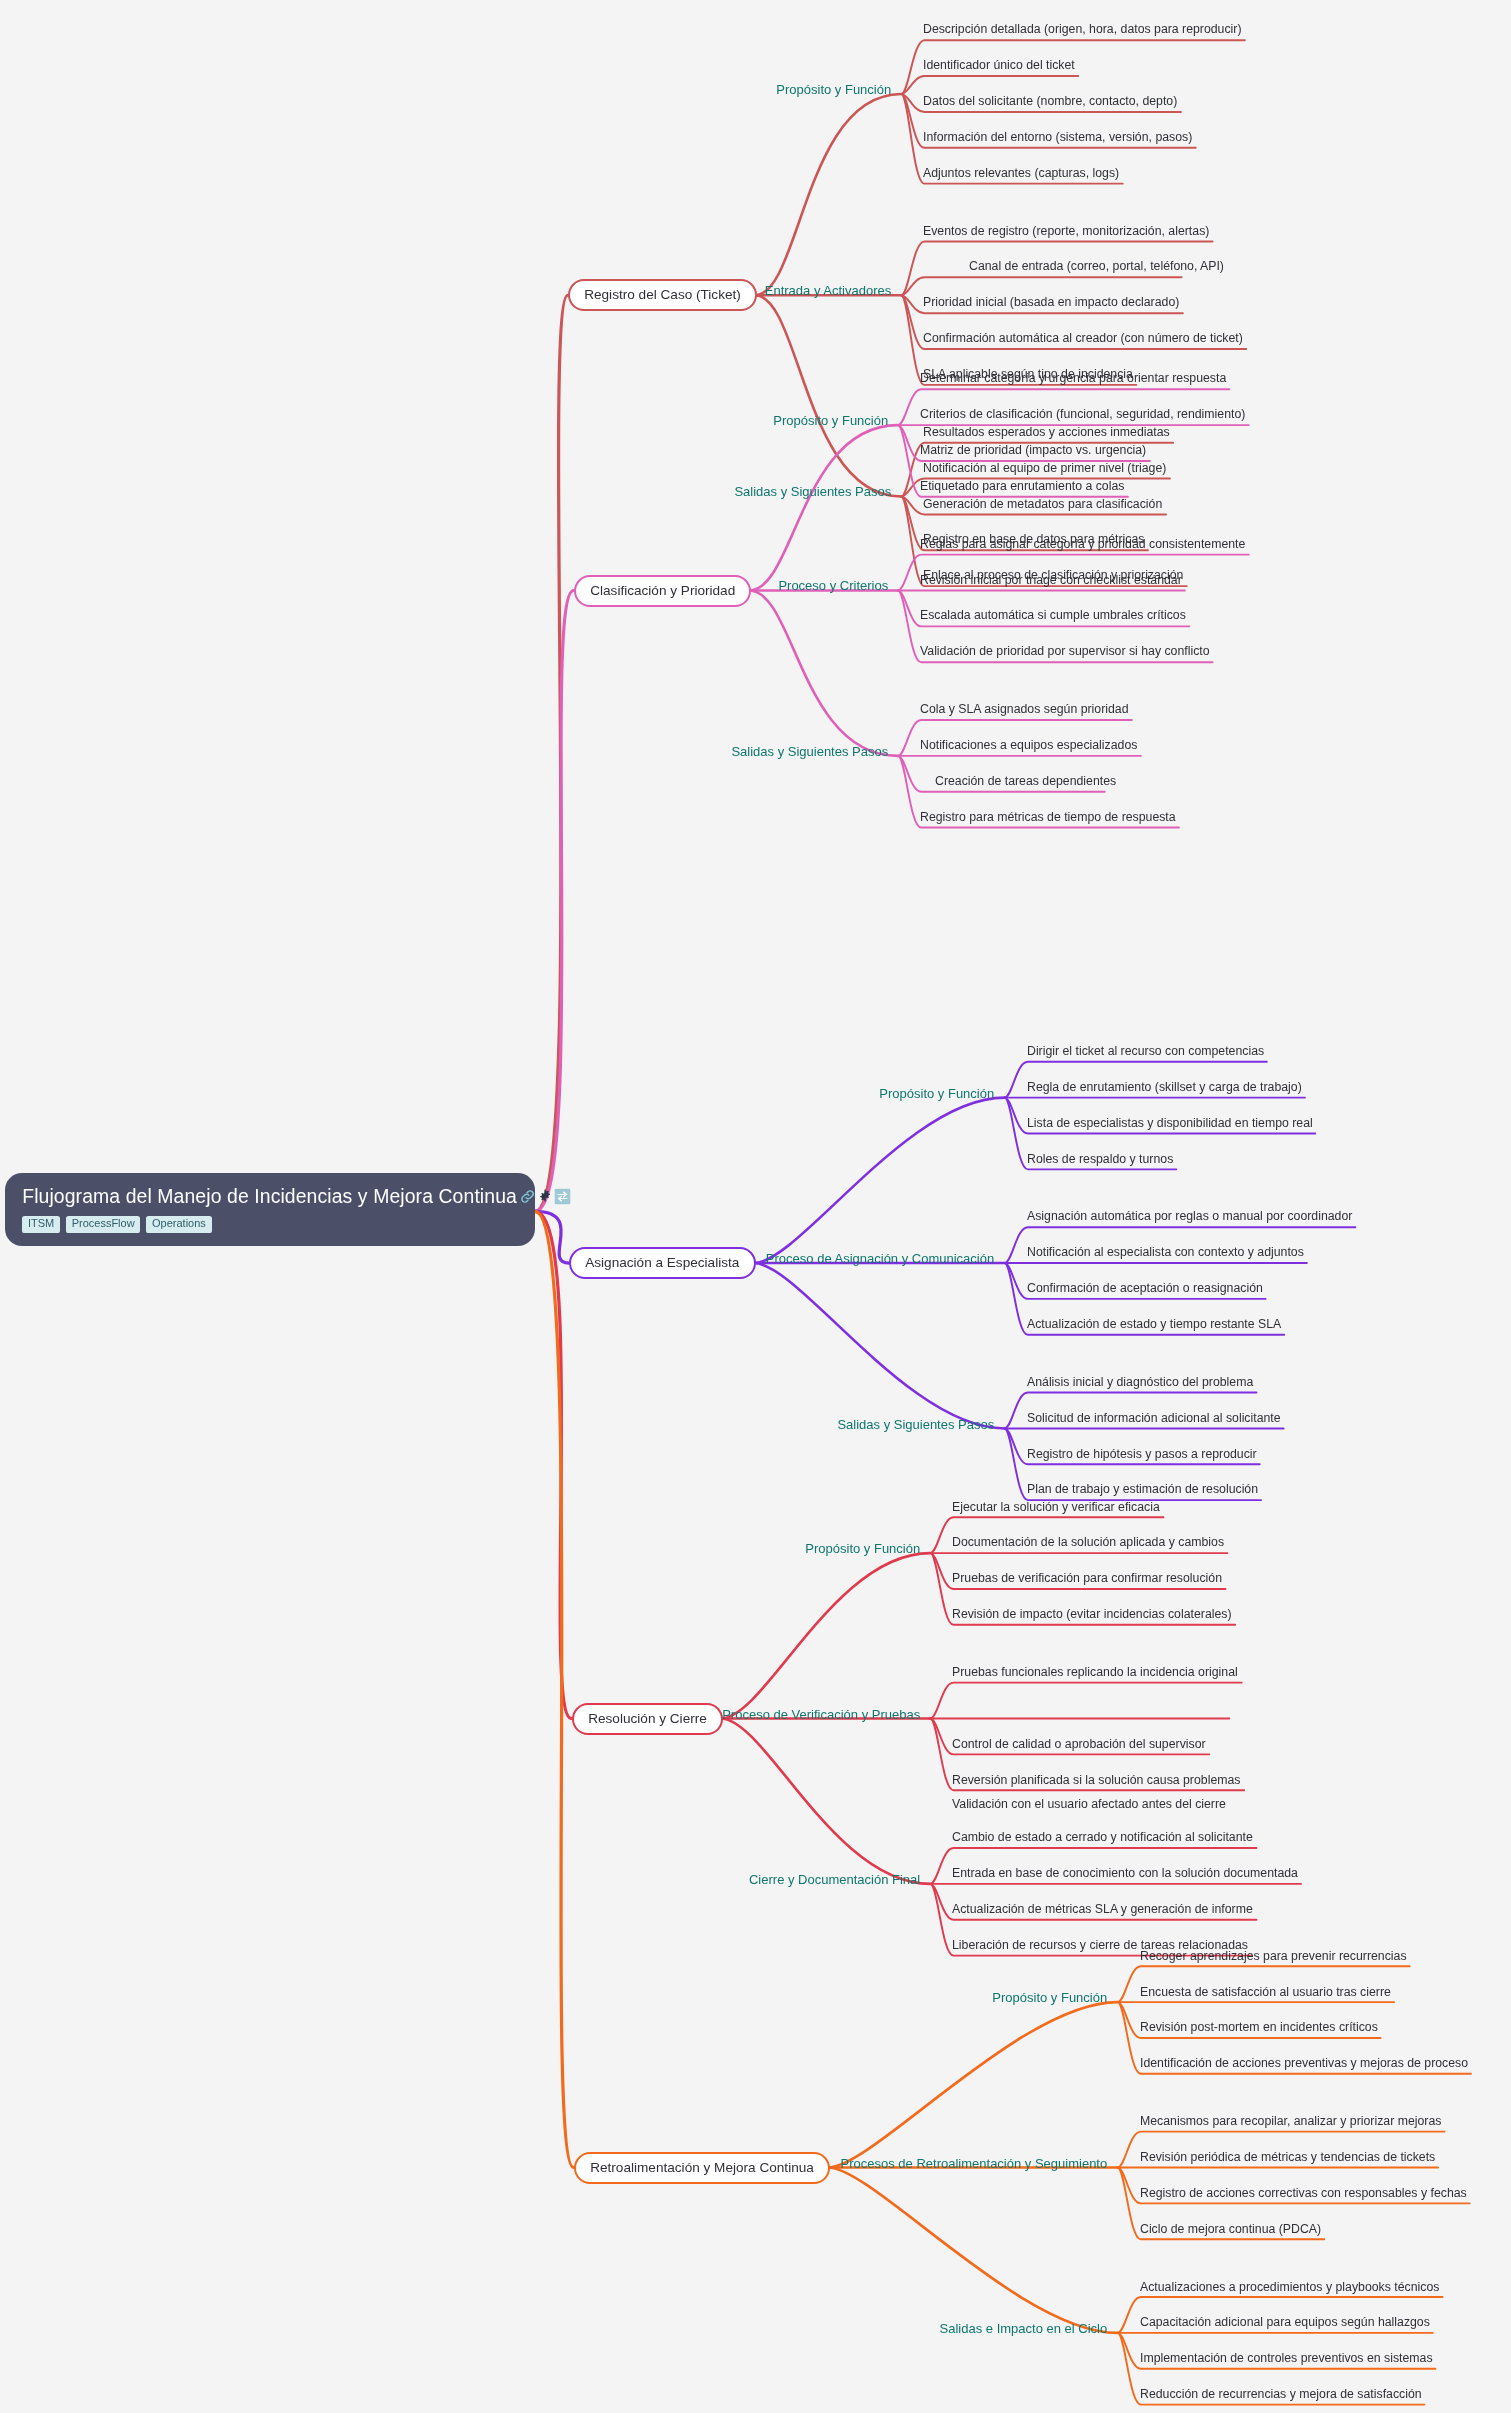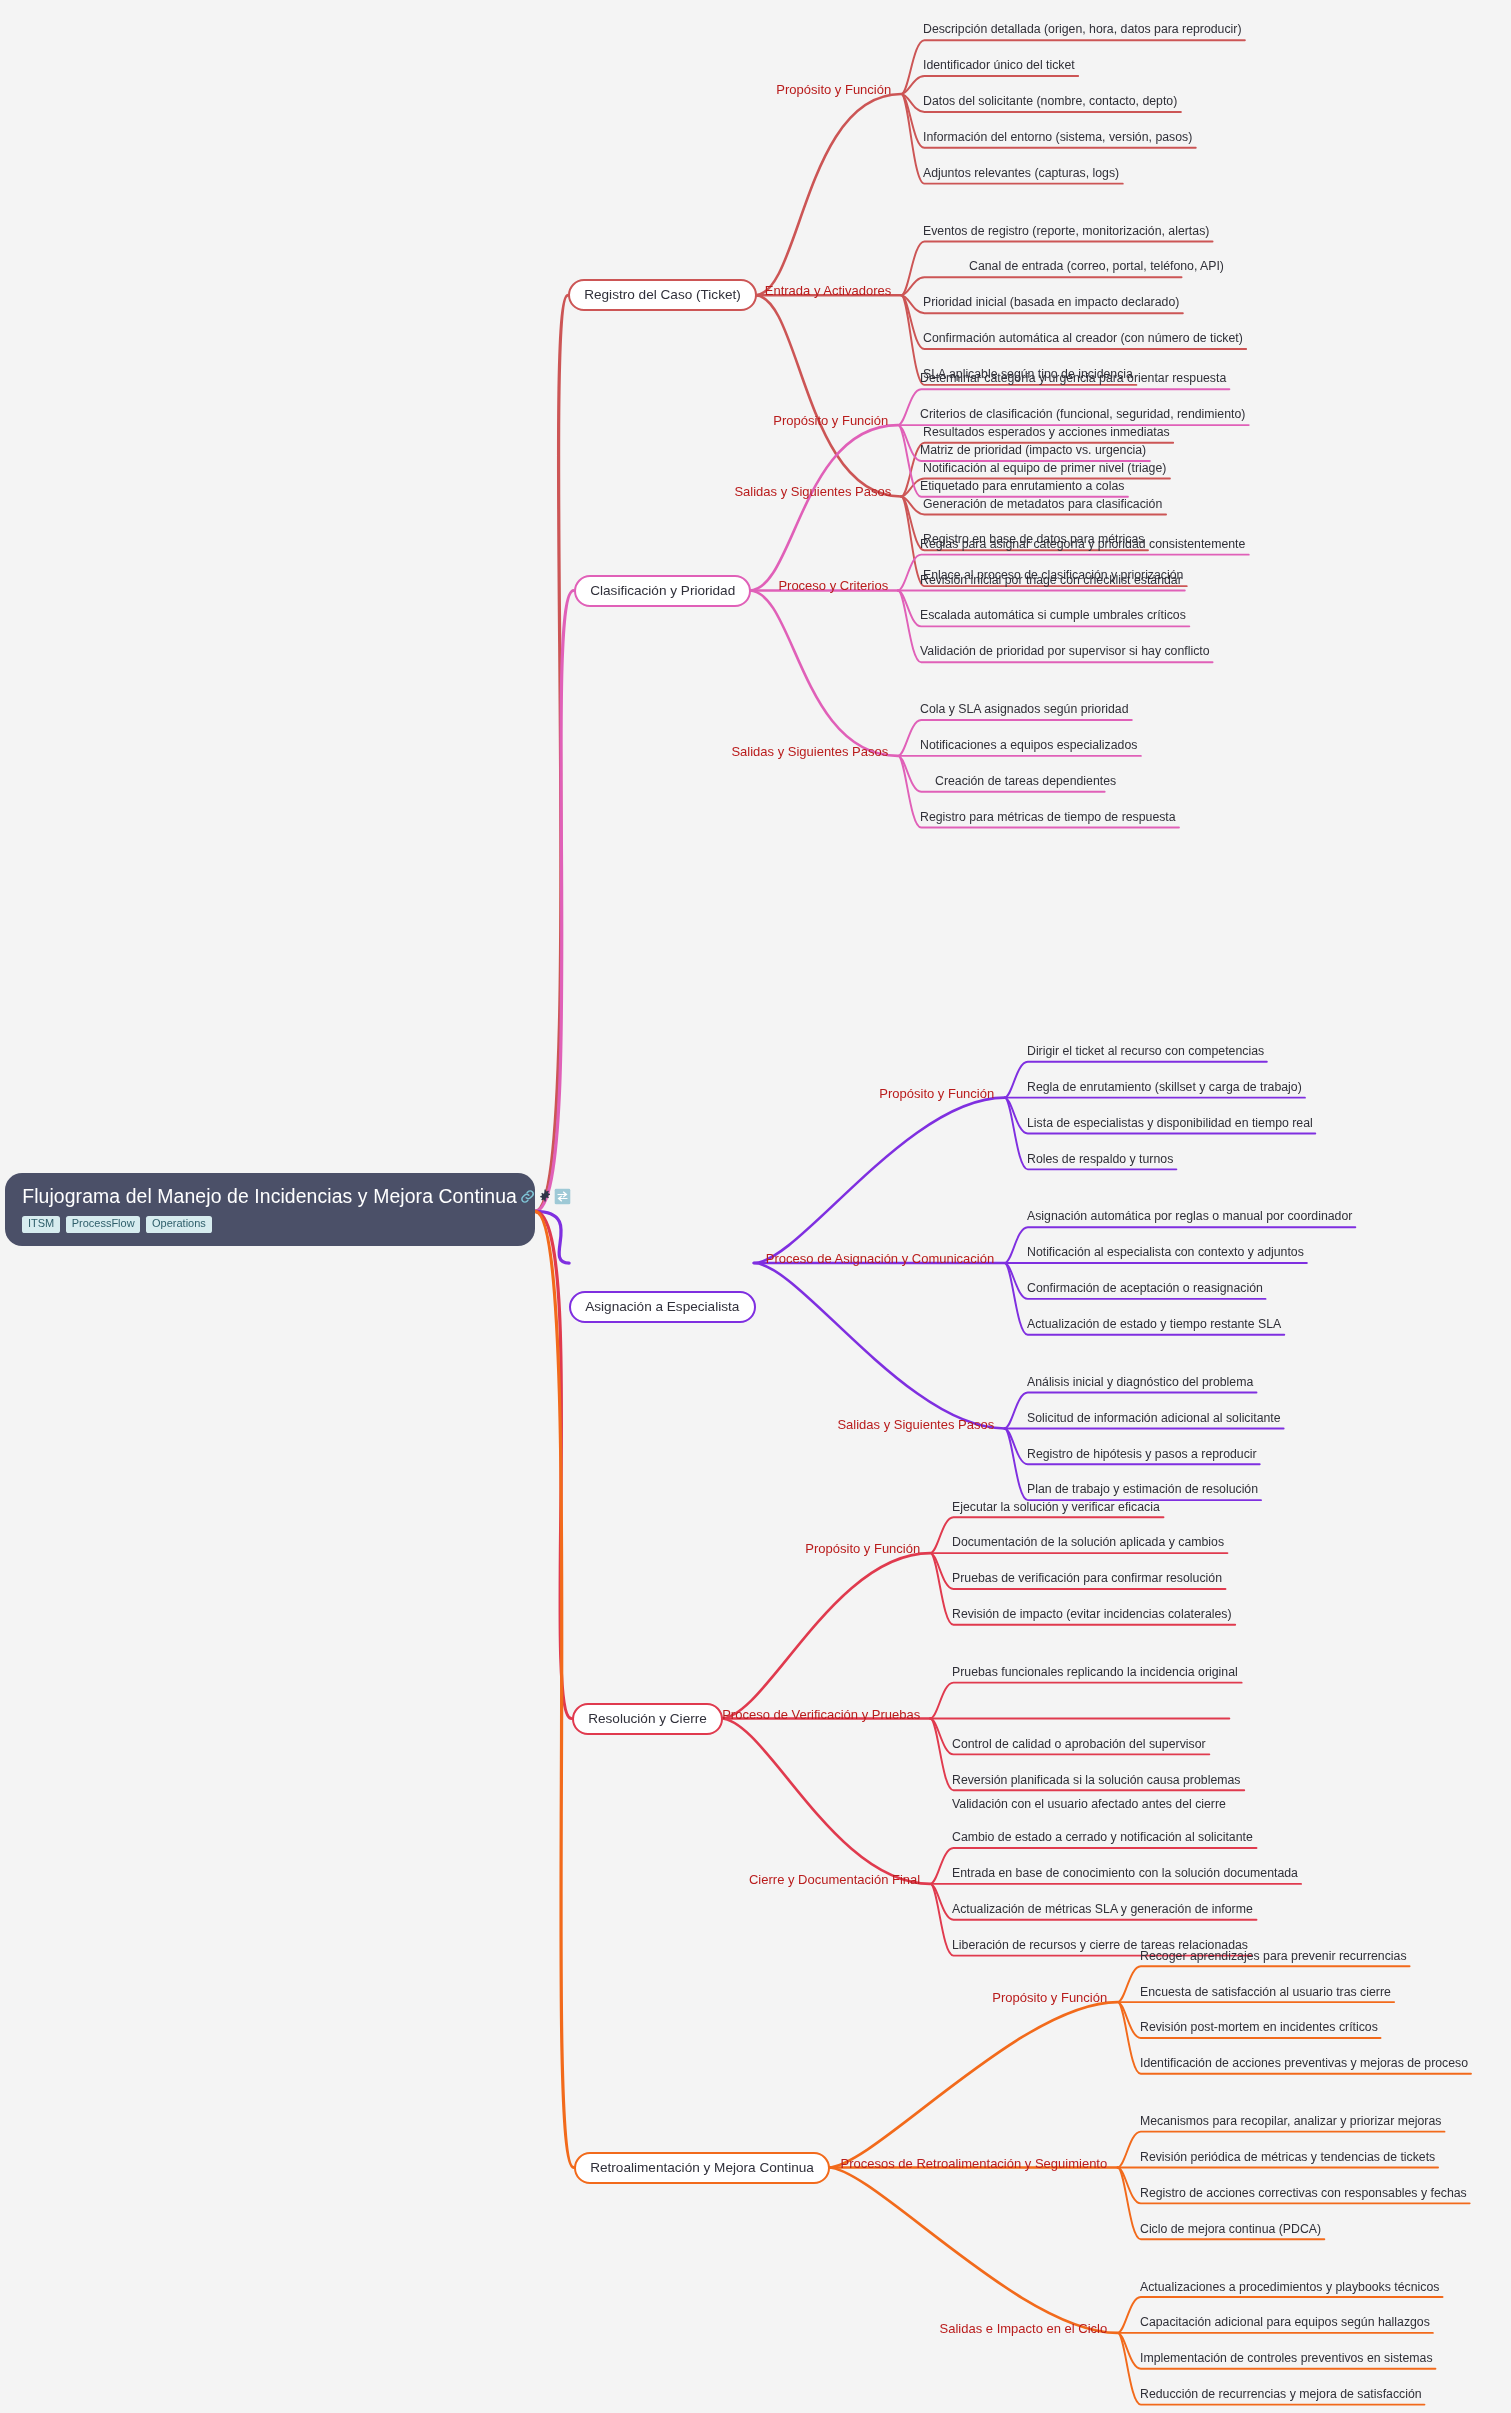--- a/index.html
+++ b/index.html
@@ -67,21 +67,21 @@
     font-size: 13.6px;
     color: #30303a;
     white-space: nowrap;
     transform: translateY(-50%);
   }
 
   
   .sub-label {
     position: absolute;
     font-size: 13px;
-    color: #b91c1c;
+    color: #0f766e;
     white-space: nowrap;
     transform: translate(-100%, -50%);
     padding-right: 7.8px;
   }
 
   
   .leaf-label {
     position: absolute;
     font-size: 12.3px;
     color: #303038;
@@ -240,21 +240,21 @@
       <div class="sub-label" style="left: 896px; top: 585px;">Proceso y Criterios</div>
       <div class="leaf-label" style="left: 920px; top: 555px;">Reglas para asignar categoría y prioridad consistentemente</div>
       <div class="leaf-label" style="left: 920px; top: 591px;">Revisión inicial por triage con checklist estándar</div>
       <div class="leaf-label" style="left: 920px; top: 626px;">Escalada automática si cumple umbrales críticos</div>
       <div class="leaf-label" style="left: 920px; top: 662px;">Validación de prioridad por supervisor si hay conflicto</div>
       <div class="sub-label" style="left: 896px; top: 751px;">Salidas y Siguientes Pasos</div>
       <div class="leaf-label" style="left: 920px; top: 720px;">Cola y SLA asignados según prioridad</div>
       <div class="leaf-label" style="left: 920px; top: 756px;">Notificaciones a equipos especializados</div>
       <div class="leaf-label" style="left: 920px; top: 792px; margin-left: 15px;">Creación de tareas dependientes</div>
       <div class="leaf-label" style="left: 920px; top: 828px;">Registro para métricas de tiempo de respuesta</div>
-      <div class="branch-node" style="border-color: rgb(127, 47, 224); top: 1263px; left: 569px; margin-top: 44px;"><span>Asignación a Especialista</span></div>
+      <div class="branch-node" style="border-color: rgb(127, 47, 224); top: 1263px; left: 569px;"><span>Asignación a Especialista</span></div>
       <div class="sub-label" style="left: 1002px; top: 1093px;">Propósito y Función</div>
       <div class="leaf-label" style="left: 1027px; top: 1062px;">Dirigir el ticket al recurso con competencias</div>
       <div class="leaf-label" style="left: 1027px; top: 1098px;">Regla de enrutamiento (skillset y carga de trabajo)</div>
       <div class="leaf-label" style="left: 1027px; top: 1134px;">Lista de especialistas y disponibilidad en tiempo real</div>
       <div class="leaf-label" style="left: 1027px; top: 1170px;">Roles de respaldo y turnos</div>
       <div class="sub-label" style="left: 1002px; top: 1258px;">Proceso de Asignación y Comunicación</div>
       <div class="leaf-label" style="left: 1027px; top: 1227px;">Asignación automática por reglas o manual por coordinador</div>
       <div class="leaf-label" style="left: 1027px; top: 1263px;">Notificación al especialista con contexto y adjuntos</div>
       <div class="leaf-label" style="left: 1027px; top: 1299px;">Confirmación de aceptación o reasignación</div>
       <div class="leaf-label" style="left: 1027px; top: 1335px;">Actualización de estado y tiempo restante SLA</div>

